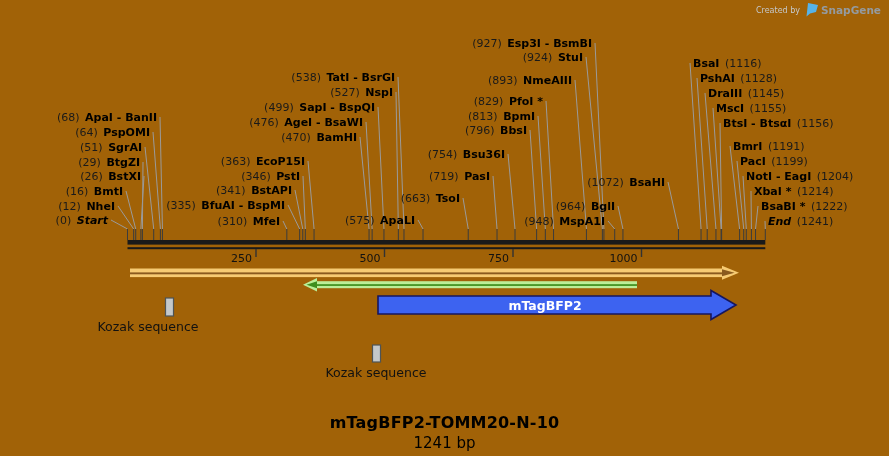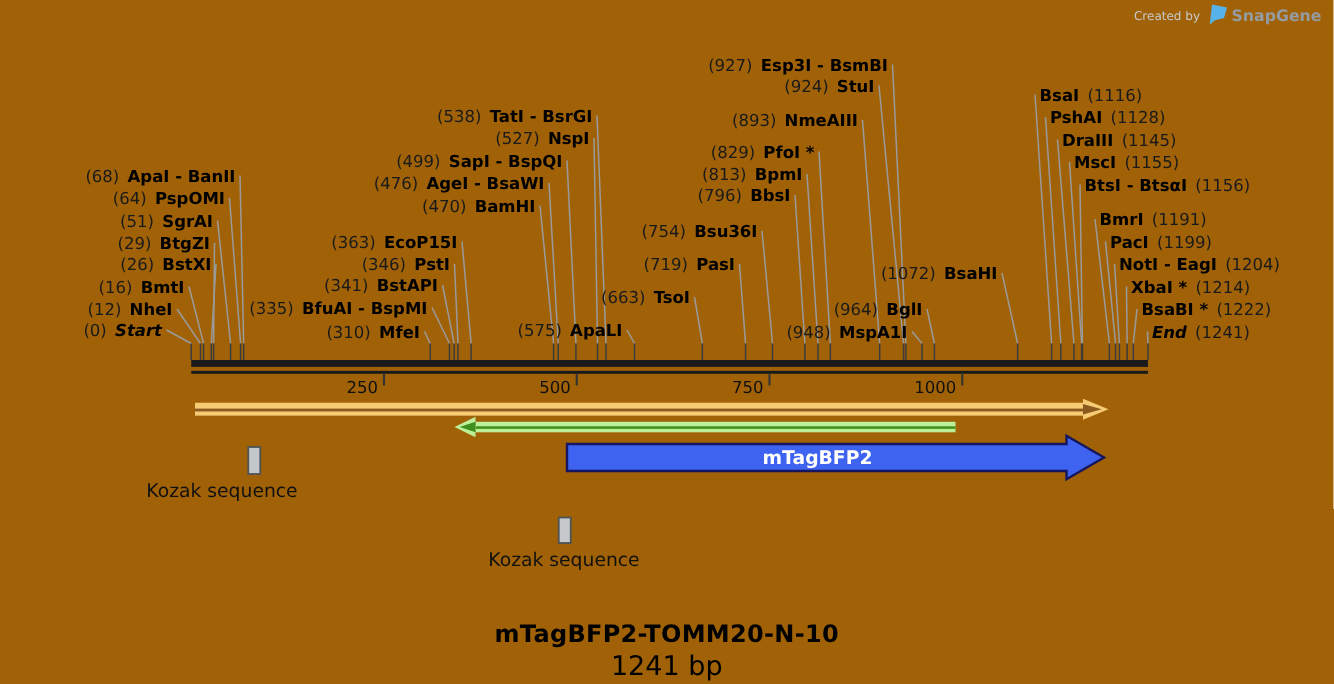--- a/index.html
+++ b/index.html
@@ -5,21 +5,21 @@
   html,body{margin:0;padding:0;background:#ffffff;}
   #stage{
     position:relative;width:889px;height:456px;background:#a16207;overflow:hidden;
     font-family:"DejaVu Sans","Liberation Sans",sans-serif;
   }
   #map-svg{position:absolute;left:0;top:0;}
   #footer{
     position:absolute;left:0;top:413px;width:889px;text-align:center;color:#000;
   }
   #footer .t{font-size:16px;font-weight:bold;letter-spacing:.2px;}
-  #footer .s{font-size:18px;margin-top:2px;}
+  #footer .s{font-size:15px;margin-top:2px;}
   text{font-family:"DejaVu Sans","Liberation Sans",sans-serif;}
 </style>
 </head>
 <body>
 
 <div id="stage">
 
   <svg id="map-svg" width="889" height="456" viewBox="0 0 889 456">
 
     <g>

